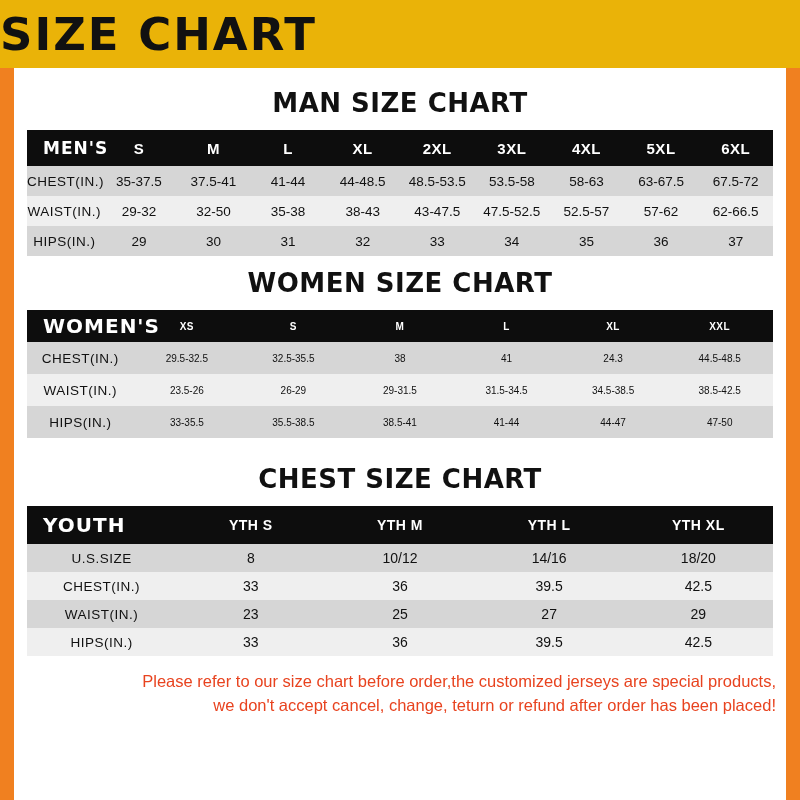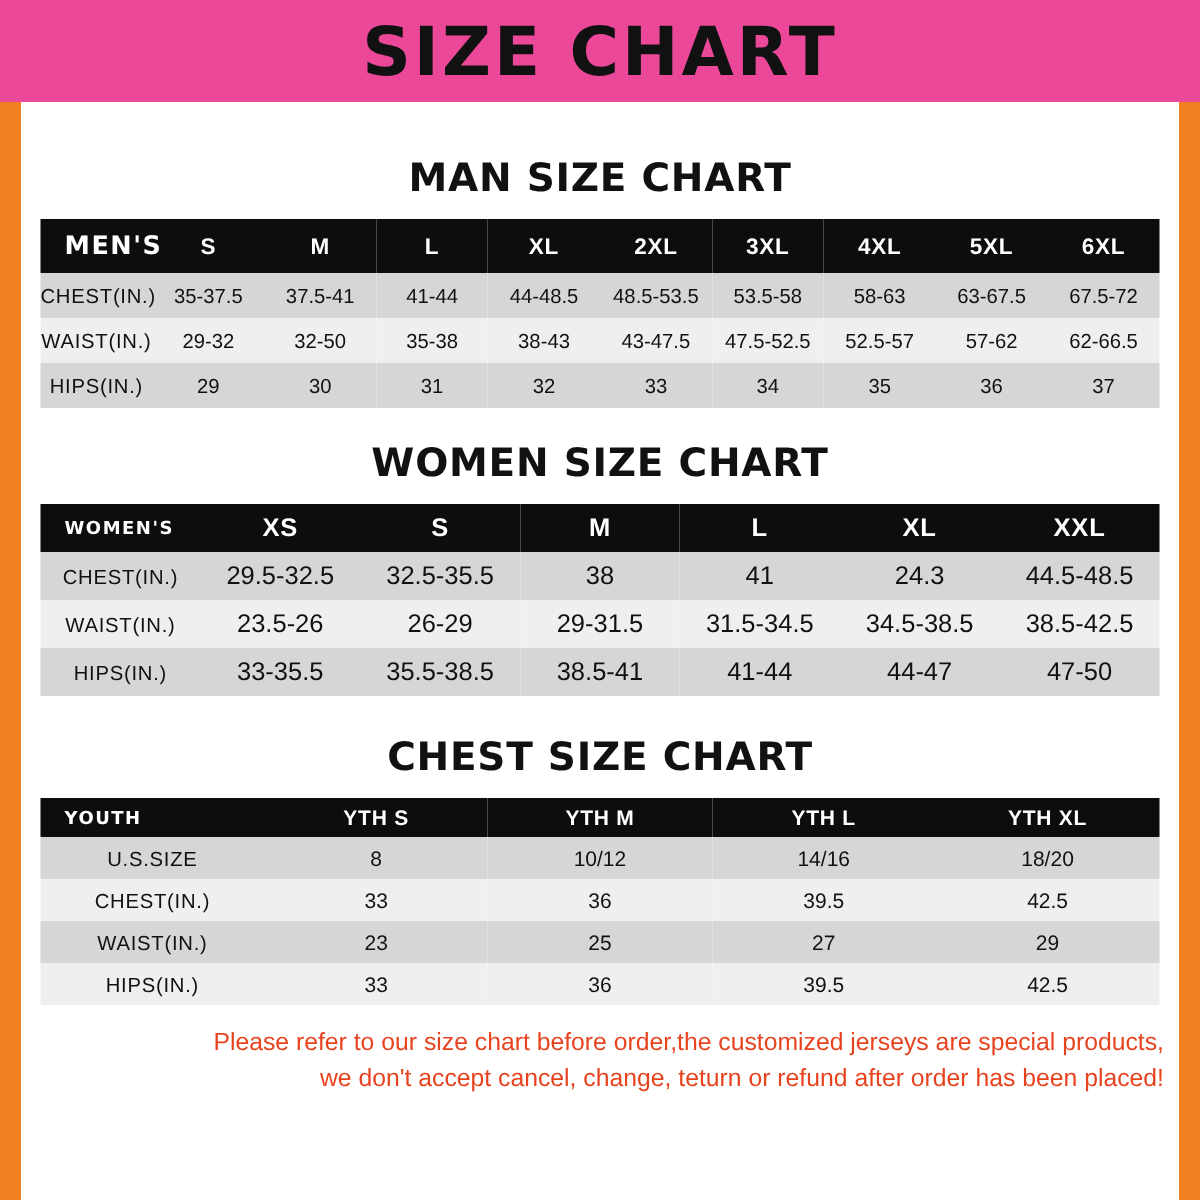--- a/index.html
+++ b/index.html
@@ -16,45 +16,45 @@
   .page {
     width: 800px;
     height: 800px;
     position: relative;
     box-sizing: border-box;
     background: #ffffff;
     border-left: 14px solid #f08020;
     border-right: 14px solid #f08020;
   }
   .banner {
-    background: #ec4899;
+    background: #eab308;
     height: 68px;
     display: flex;
     align-items: center;
-    justify-content: center;
+    justify-content: flex-start;
     margin: 0 -14px;
   }
   .banner-title {
     font-family: "DejaVu Sans", sans-serif;
     font-weight: bold;
     font-size: 45px;
     letter-spacing: 2px;
     color: #111111;
     line-height: 1;
   }
   .section-title {
     text-align: center;
     font-family: "DejaVu Sans", sans-serif;
     font-weight: bold;
     font-size: 26px;
     color: #111111;
     letter-spacing: 0.5px;
   }
-  .t1 { margin-top: 36px; }
-  .t2 { margin-top: 22px; }
+  .t1 { margin-top: 20px; }
+  .t2 { margin-top: 12px; }
   .t3 { margin-top: 26px; }
 
   table {
     border-collapse: collapse;
     width: 746px;
     margin: 12px auto 0 auto;
     table-layout: fixed;
     padding-left: 36px;
   }
   th, td {
@@ -83,25 +83,25 @@
   }
   tbody td.first {
     text-align: center;
     font-size: 13.5px;
     letter-spacing: 0.5px;
   }
   tbody tr.odd td { background: #d6d6d6; }
   tbody tr.even td { background: #efefef; }
 
   .women-table thead th.first,
-  .youth-table thead th.first { font-size: 12px; }
-
-  .women-table th, .women-table td { font-size: 17px; }
+  .youth-table thead th.first { font-size: 20px; }
+
+  .women-table th, .women-table td { font-size: 10px; }
   .youth-table th, .youth-table td { font-size: 14px; }
-  .youth-table thead th { height: 26px; }
+  .youth-table thead th { height: 38px; }
   .youth-table th, .youth-table td { height: 28px; }
   .women-table th, .women-table td { height: 32px; }
 
   .note {
     margin: 14px auto 0 auto;
     width: 752px;
     text-align: center;
     color: #e8431f;
     font-family: "Liberation Sans", sans-serif;
     font-size: 16.5px;

